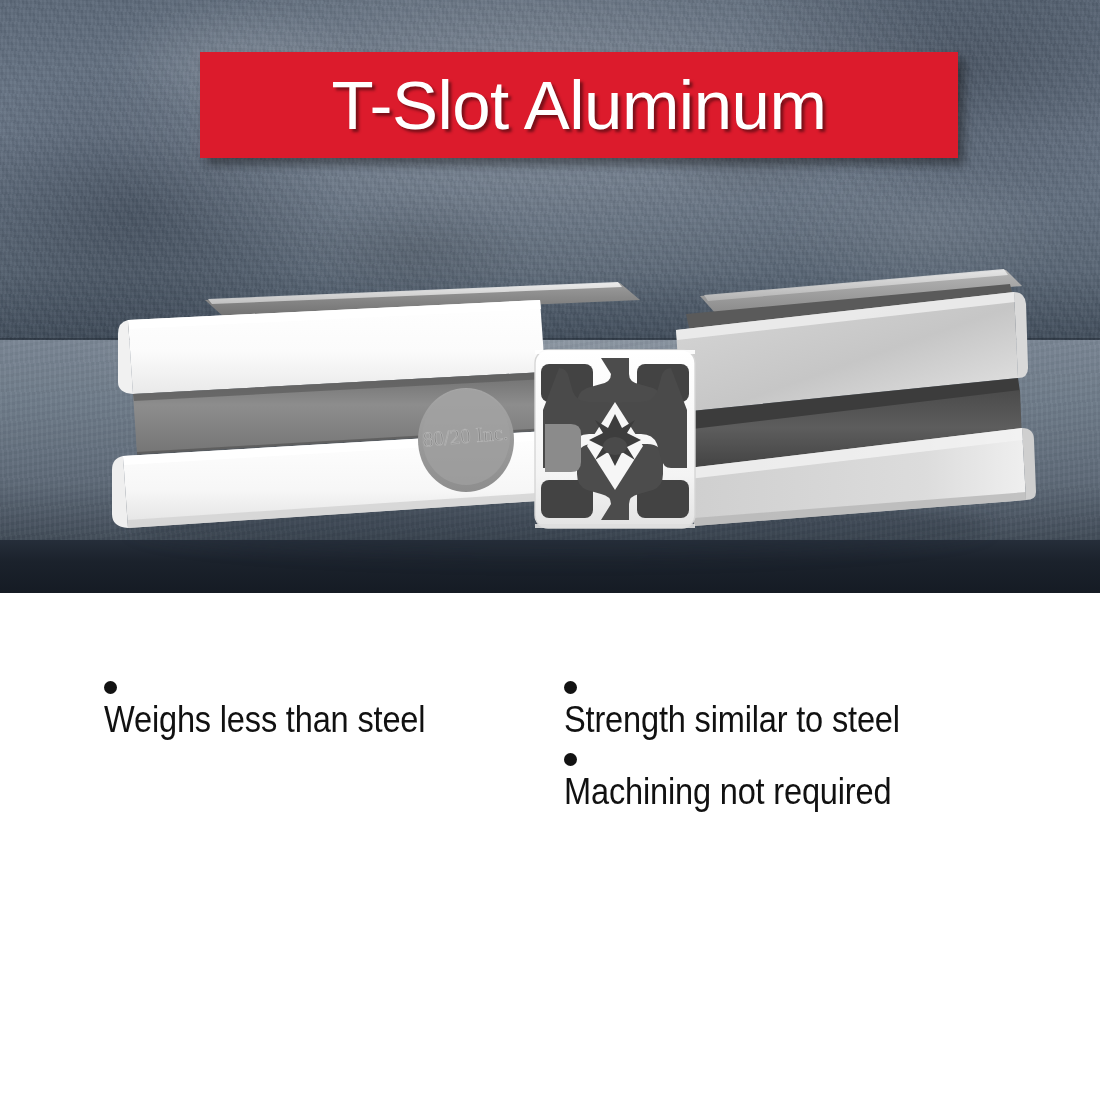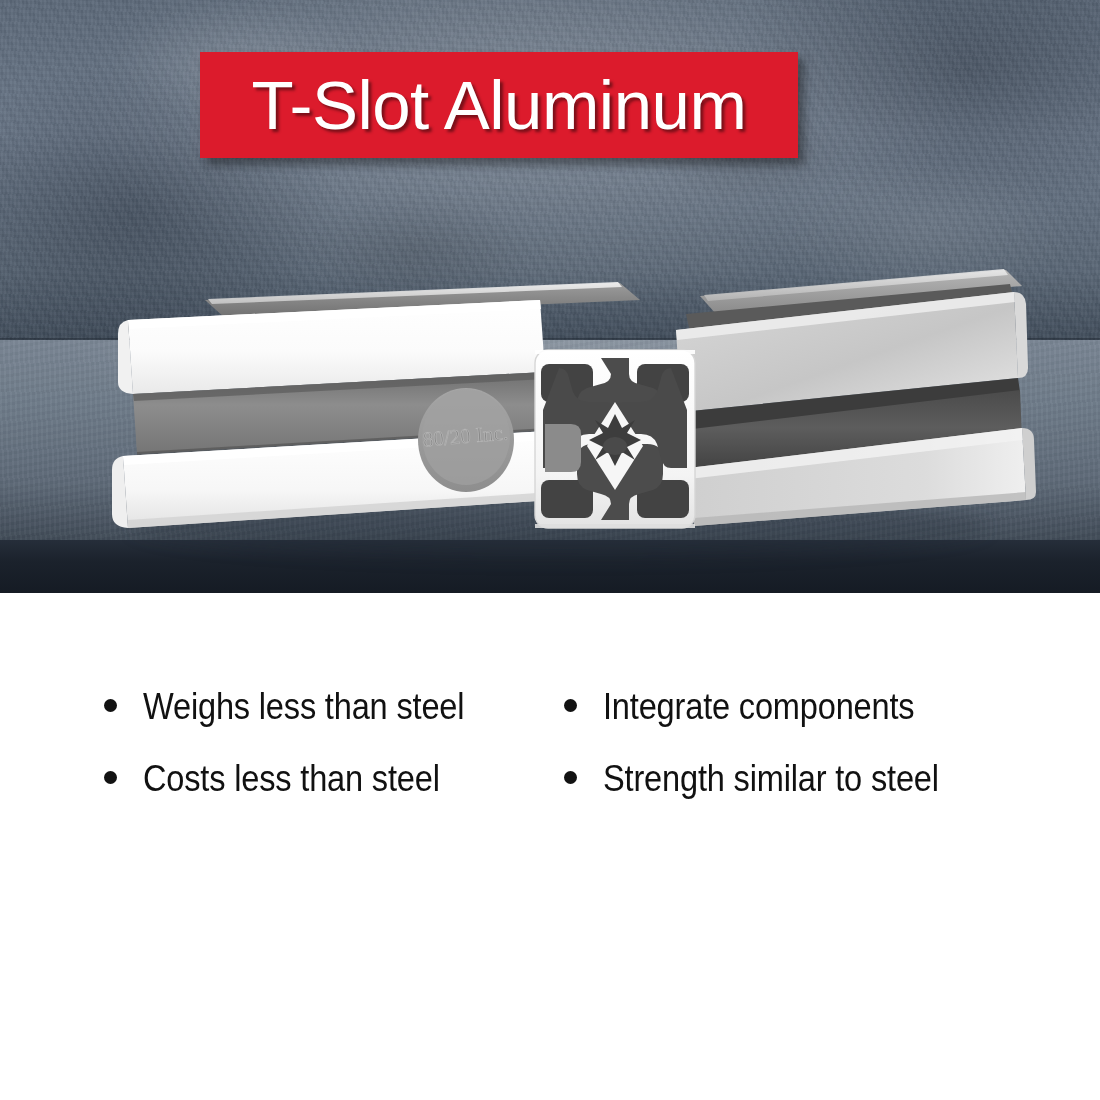--- a/index.html
+++ b/index.html
@@ -93,21 +93,21 @@
     left: 0; top: 338px;
     width: 1100px; height: 4px;
     background: linear-gradient(180deg, rgba(30,38,48,.55), rgba(30,38,48,0));
   }
 
   
   #banner {
     position: absolute;
     left: 200px;
     top: 52px;
-    width: 598px;
+    width: 758px;
     height: 106px;
     background: #dc1b2c;
     box-shadow: 6px 7px 9px rgba(0,0,0,0.38);
     display: flex;
     align-items: center;
     justify-content: center;
     z-index: 6;
   }
   #banner-title {
     color: #ffffff;
@@ -145,20 +145,21 @@
     width: 50%;
     box-sizing: border-box;
   }
   .benefit-col.left  { padding-left: 104px; }
   .benefit-col.right { padding-left: 14px; }
 
   .benefit-item {
     display: flex;
     align-items: baseline;
     height: 72px;
+    flex-direction: column;
   }
   .bullet {
     width: 13px;
     height: 13px;
     border-radius: 50%;
     background: #121212;
     flex: 0 0 auto;
     position: relative;
     top: -7px;
     margin-right: 26px;
@@ -347,31 +348,27 @@
     <div id="banner-title">T-Slot Aluminum</div>
   </div>
 
   <div id="benefits">
 
     <div class="benefit-col left">
       <div class="benefit-item">
         <span class="bullet"></span>
         <span class="benefit-text">Weighs less than steel</span>
       </div>
-      <div class="benefit-item">
-        <span class="bullet"></span>
-        <span class="benefit-text">Costs less than steel</span>
-      </div>
     </div>
 
     <div class="benefit-col right">
-      <div class="benefit-item">
-        <span class="bullet"></span>
-        <span class="benefit-text">Integrate components</span>
-      </div>
       <div class="benefit-item">
         <span class="bullet"></span>
         <span class="benefit-text">Strength similar to steel</span>
       </div>
+      <div class="benefit-item">
+        <span class="bullet"></span>
+        <span class="benefit-text">Machining not required</span>
+      </div>
     </div>
 
   </div>
 </div>
 
 </body></html>

